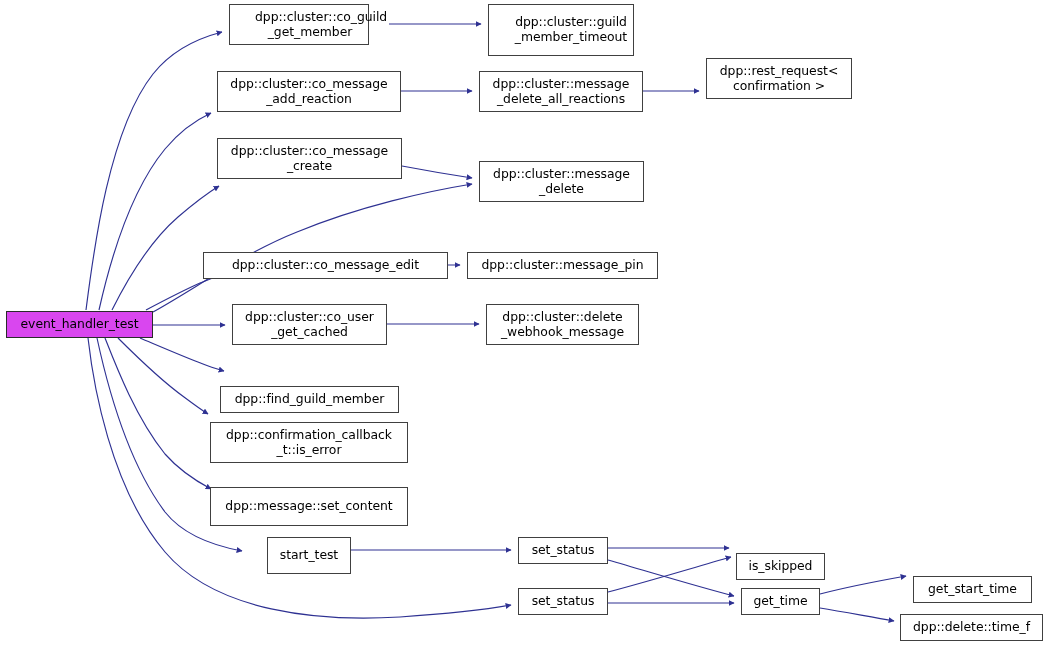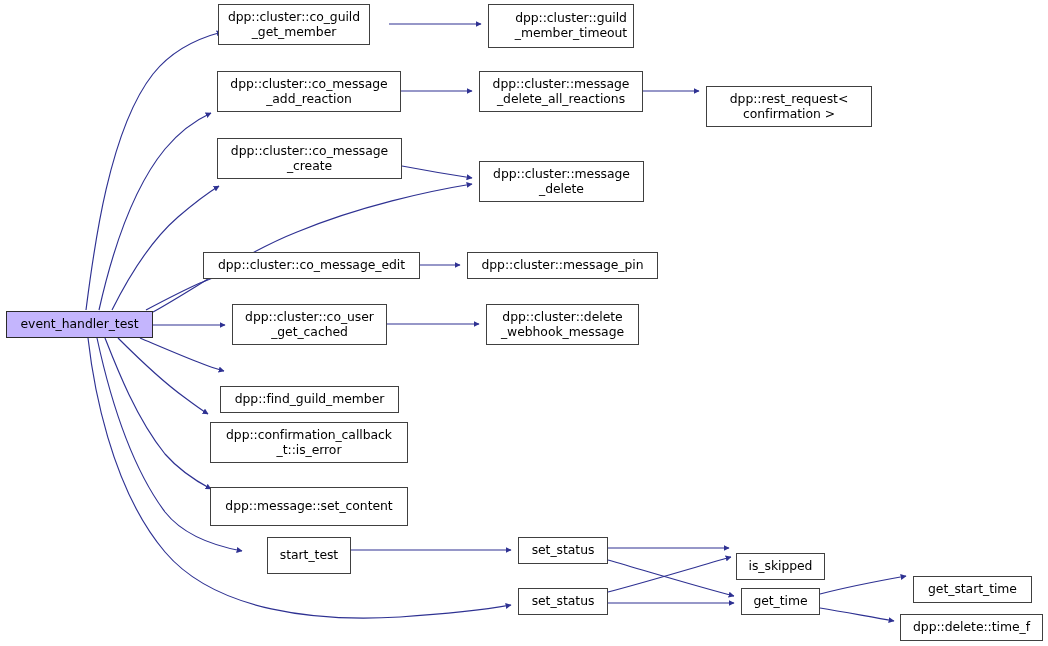--- a/index.html
+++ b/index.html
@@ -36,21 +36,21 @@
     line-height: 14.6px;
     text-align: center;
     display: flex;
     align-items: center;
     justify-content: center;
     white-space: pre-line;
     letter-spacing: -0.05px;
     z-index: 5;
   }
   .node.highlight {
-    background: #c4b5fd;
+    background: #d946ef;
     border-color: #2b2b2b;
   }
   .node-label {
     display: block;
     width: 100%;
     padding: 0 3px;
     box-sizing: border-box;
     white-space: pre-line;
   }
 </style>
@@ -86,35 +86,35 @@
         <path d="M608,548 L729,548" fill="none" stroke="#2e3192" stroke-width="1.15" marker-end="url(#arrow)"></path>
         <path d="M608,560 C650,572 692,585 734,596" fill="none" stroke="#2e3192" stroke-width="1.15" marker-end="url(#arrow)"></path>
         <path d="M608,592 C650,581 692,568 731,557" fill="none" stroke="#2e3192" stroke-width="1.15" marker-end="url(#arrow)"></path>
         <path d="M608,603 L734,603" fill="none" stroke="#2e3192" stroke-width="1.15" marker-end="url(#arrow)"></path>
         <path d="M820,594 C847,587 878,581 906,576" fill="none" stroke="#2e3192" stroke-width="1.15" marker-end="url(#arrow)"></path>
         <path d="M820,608 C845,612 870,617 894,621" fill="none" stroke="#2e3192" stroke-width="1.15" marker-end="url(#arrow)"></path>
       </g>
   </svg>
   <div id="node-layer">
       <div class="node highlight" style="left: 6px; top: 311px; width: 147px; height: 27px;"><span class="node-label">event_handler_test</span></div>
-      <div class="node" style="left: 218px; top: 4px; width: 152px; height: 41px;"><span class="node-label">dpp::cluster::co_guild
+      <div class="node" style="left: 229px; top: 4px; width: 140px; height: 41px; padding-left: 22px;"><span class="node-label">dpp::cluster::co_guild
 _get_member</span></div>
-      <div class="node" style="left: 488px; top: 4px; width: 146px; height: 44px; padding-left: 20px;"><span class="node-label">dpp::cluster::guild
+      <div class="node" style="left: 488px; top: 4px; width: 146px; height: 52px; padding-left: 20px;"><span class="node-label">dpp::cluster::guild
 _member_timeout</span></div>
       <div class="node" style="left: 217px; top: 71px; width: 184px; height: 41px;"><span class="node-label">dpp::cluster::co_message
 _add_reaction</span></div>
       <div class="node" style="left: 479px; top: 71px; width: 164px; height: 41px;"><span class="node-label">dpp::cluster::message
 _delete_all_reactions</span></div>
-      <div class="node" style="left: 706px; top: 86px; width: 166px; height: 41px;"><span class="node-label">dpp::rest_request&lt;
+      <div class="node" style="left: 706px; top: 58px; width: 146px; height: 41px;"><span class="node-label">dpp::rest_request&lt;
 confirmation &gt;</span></div>
       <div class="node" style="left: 217px; top: 138px; width: 185px; height: 41px;"><span class="node-label">dpp::cluster::co_message
 _create</span></div>
       <div class="node" style="left: 479px; top: 161px; width: 165px; height: 41px;"><span class="node-label">dpp::cluster::message
 _delete</span></div>
-      <div class="node" style="left: 203px; top: 252px; width: 217px; height: 27px;"><span class="node-label">dpp::cluster::co_message_edit</span></div>
+      <div class="node" style="left: 203px; top: 252px; width: 245px; height: 27px;"><span class="node-label">dpp::cluster::co_message_edit</span></div>
       <div class="node" style="left: 467px; top: 252px; width: 191px; height: 27px; text-align: center;"><span class="node-label">dpp::cluster::message_pin</span></div>
       <div class="node" style="left: 232px; top: 304px; width: 155px; height: 41px;"><span class="node-label">dpp::cluster::co_user
 _get_cached</span></div>
       <div class="node" style="left: 486px; top: 304px; width: 153px; height: 41px;"><span class="node-label">dpp::cluster::delete
 _webhook_message</span></div>
       <div class="node" style="left: 220px; top: 370px; width: 179px; height: 27px; margin-top: 16px;"><span class="node-label">dpp::find_guild_member</span></div>
       <div class="node" style="left: 210px; top: 422px; width: 198px; height: 41px;"><span class="node-label">dpp::confirmation_callback
 _t::is_error</span></div>
       <div class="node" style="left: 210px; top: 487px; width: 198px; height: 39px;"><span class="node-label">dpp::message::set_content</span></div>
       <div class="node" style="left: 267px; top: 537px; width: 84px; height: 37px;"><span class="node-label">start_test</span></div>

